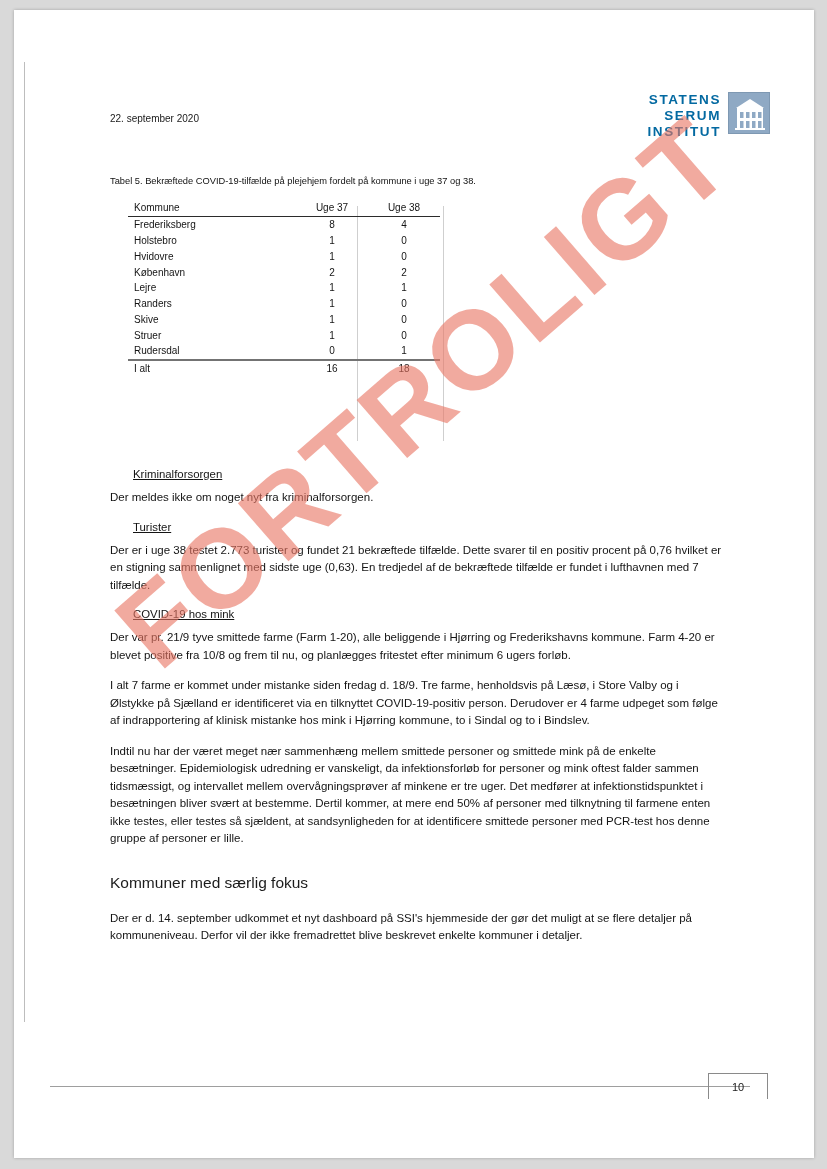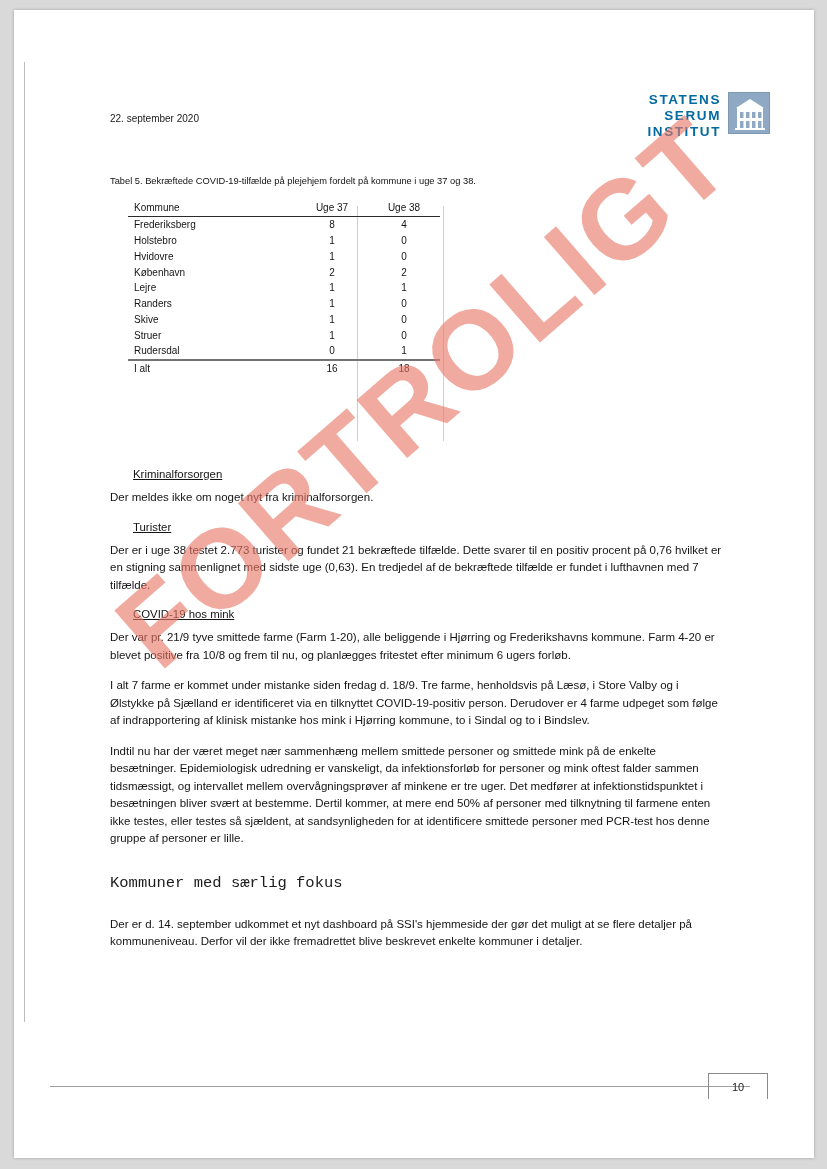--- a/index.html
+++ b/index.html
@@ -77,23 +77,22 @@
   
   .h-under {
     font-size: 11.4px; color: #141414;
     text-decoration: underline; margin: 0 0 9px 0; padding-left: 23px;
   }
   p.body {
     font-size: 11.5px; color: #141414;
     line-height: 17.5px; margin: 0 0 13px 0;
   }
   .section-title {
-    font-size: 15.5px; color: #1c1c1c; margin: 0 0 24px 0;
+    font-size: 15.5px; color: #1c1c1c; margin: 0 0 18px 0;
     font-weight: normal;
-    font-family: Liberation Mono, monospace;
   }
   .flow { position: absolute; left: 0px; top: 458px; width: 615px; }
   .blk { margin-bottom: 14px; }
   .blk:last-child { margin-bottom: 0; }
 
   
   .watermark {
     position: absolute;
     left: 120px; top: 440px;
     width: 620px; height: 470px;

